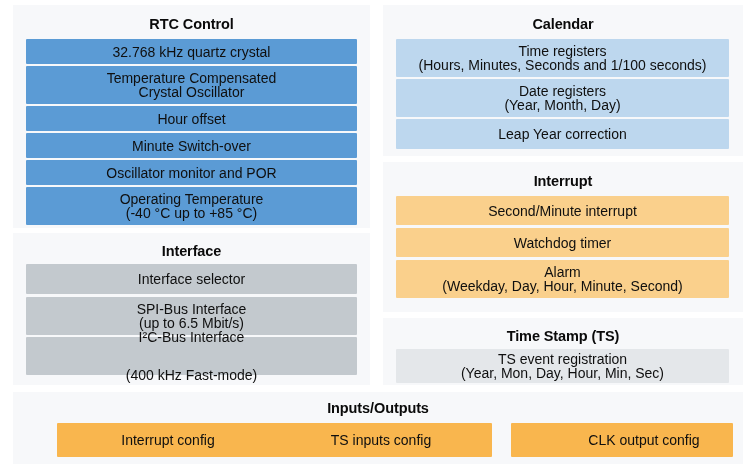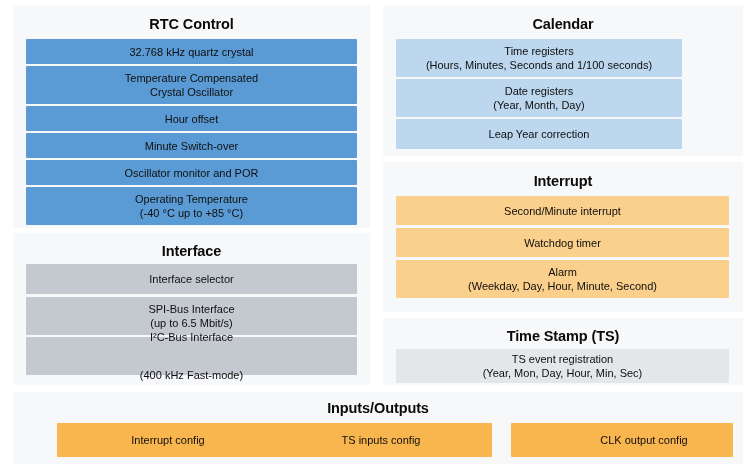--- a/index.html
+++ b/index.html
@@ -33,21 +33,21 @@
     letter-spacing: -0.1px;
     line-height: 1;
   }
   .bar {
     box-sizing: border-box;
     display: flex;
     flex-direction: column;
     align-items: center;
     justify-content: center;
     text-align: center;
-    font-size: 11px;
+    font-size: 14px;
     line-height: 14px;
     color: #0f0f0f;
     border-radius: 1px;
   }
   .bar .l2 { display: block; }
 
   
   .bar-blue      { background: #5b9bd5; }
   .bar-lightblue { background: #bdd7ee; }
   .bar-orange    { background: #fad08c; }
@@ -81,21 +81,21 @@
   #rtc-4 { top: 155px; height: 25px; }
   #rtc-5 { top: 182px; height: 38px; }
 
   
   .if-bar { position: absolute; left: 13px; width: 331px; }
   #if-0 { top: 31px; height: 30px; }
   #if-1 { top: 64px; height: 38px; }
   #if-2 { top: 104px; height: 38px; gap: 24px; }
 
   
-  .cal-bar { position: absolute; left: 13px; width: 286px; }
+  .cal-bar { position: absolute; left: 13px; width: 333px; }
   #cal-0 { top: 34px;  height: 38px; }
   #cal-1 { top: 74px;  height: 38px; }
   #cal-2 { top: 114px; height: 30px; }
 
   
   .int-bar { position: absolute; left: 13px; width: 333px; }
   #int-0 { top: 34px;  height: 29px; }
   #int-1 { top: 66px;  height: 29px; }
   #int-2 { top: 98px;  height: 38px; }
 

